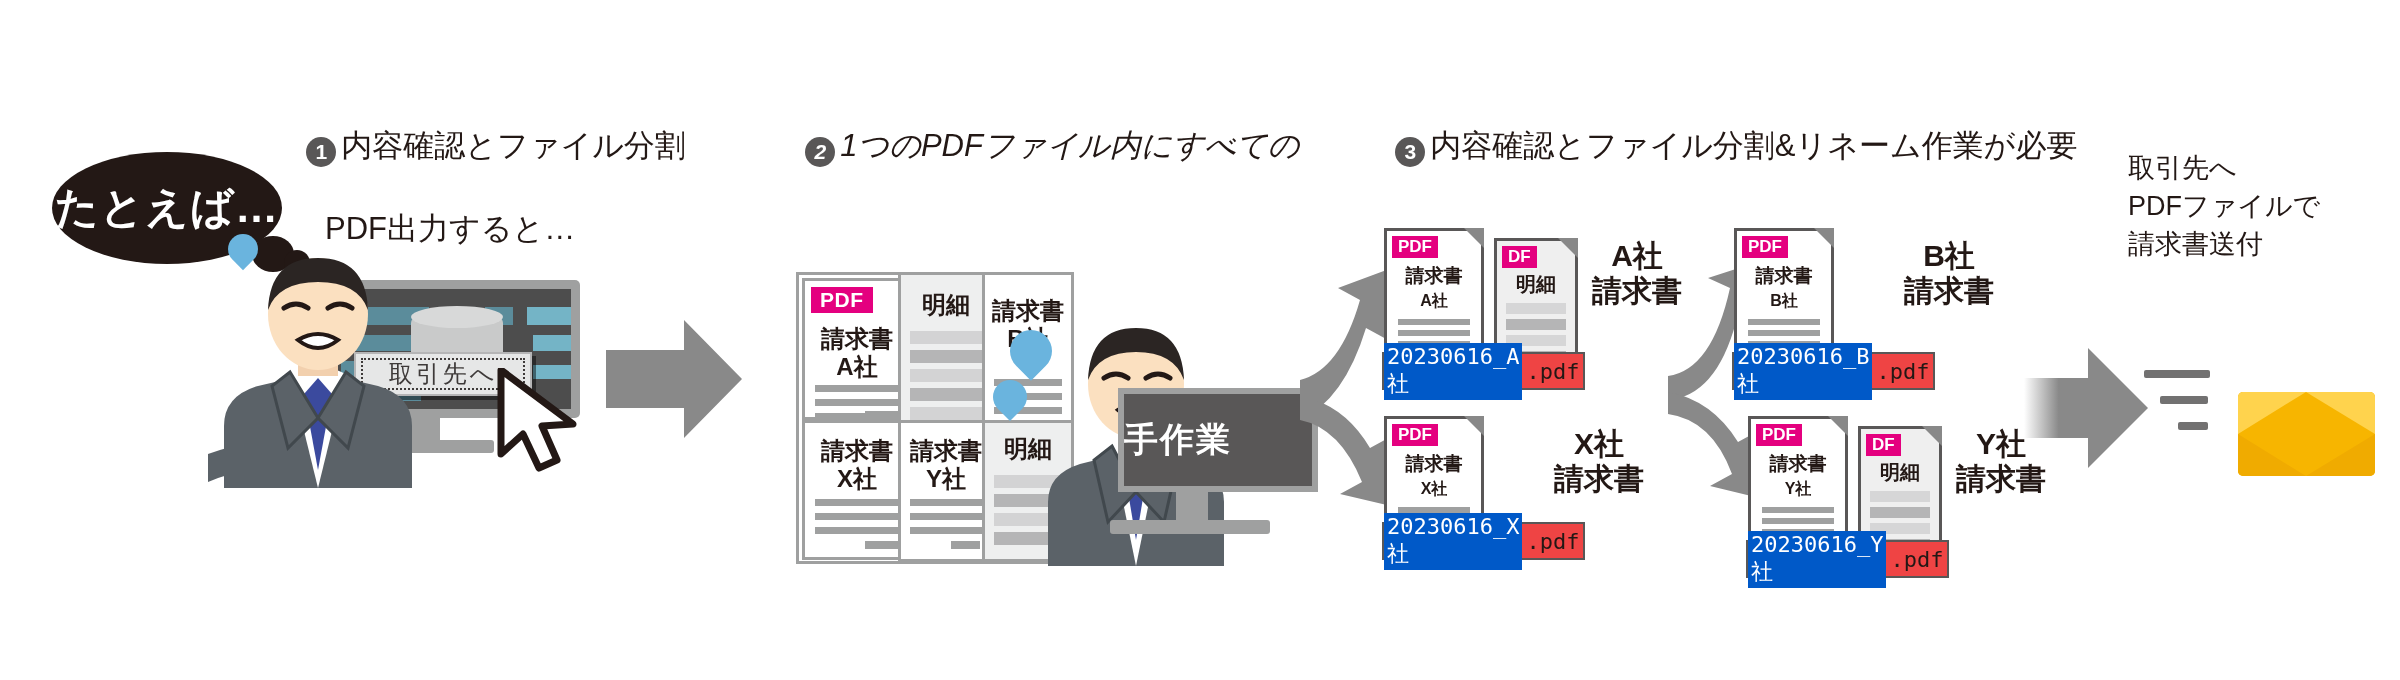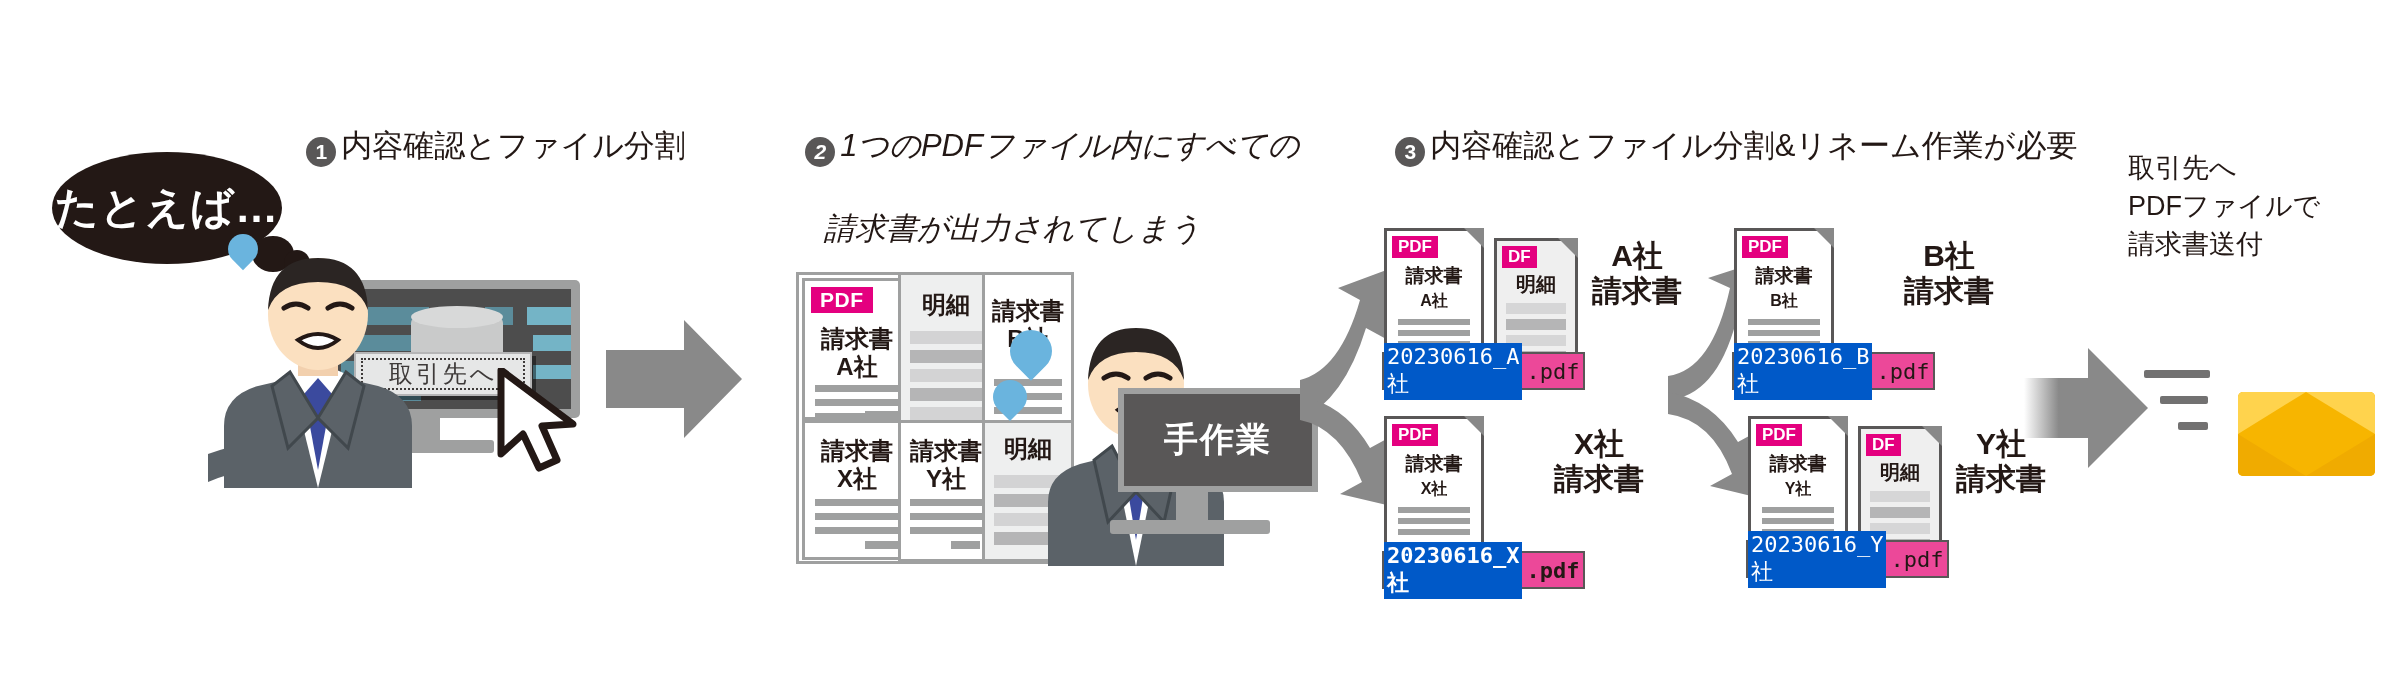--- a/index.html
+++ b/index.html
@@ -62,38 +62,38 @@
   .doc-title{position:absolute;width:100%;text-align:center;font-size:24px;font-weight:700;
       color:#231815;line-height:1.18;}
   .doc-lines{position:absolute;left:10%;right:10%;}
   .doc-lines i{display:block;height:7px;background:#9fa0a0;margin-bottom:7px;}
   .doc-lines.rows i{height:13px;background:#b5b5b6;margin-bottom:6px;}
   .doc-lines.rows i.sp{background:#d3d3d4;}
   .doc-short{position:absolute;height:8px;background:#9fa0a0;}
 
   
   #manual-box{left:1118px;top:388px;width:200px;height:104px;background:#595757;
-      border:6px solid #9fa0a0;box-sizing:border-box;display:flex;align-items:center;justify-content:center;}
+      border:6px solid #9fa0a0;box-sizing:border-box;display:flex;align-items:center;}
   #manual-box span{color:#fff;font-size:34px;font-weight:700;letter-spacing:2px;}
 
   
   .rcard{position:absolute;}
   .rdoc{position:absolute;background:#fff;border:3px solid #595757;box-sizing:border-box;}
   .rdoc .fold{position:absolute;right:-3px;top:-3px;width:0;height:0;
       border-left:20px solid transparent;border-top:20px solid #888;}
   .rtag{position:absolute;left:5px;top:5px;background:#e4007f;color:#fff;font-weight:700;
       font-size:17px;padding:1px 6px;}
   .rtitle{position:absolute;width:100%;text-align:center;font-weight:700;color:#231815;}
   .rlines{position:absolute;left:12%;right:12%;}
   .rlines i{display:block;height:6px;background:#9fa0a0;margin-bottom:5px;}
   .rlines.rows i{height:11px;background:#b5b5b6;margin-bottom:5px;}
   .rlines.rows i.sp{background:#d6d6d7;}
   .rlabel{position:absolute;font-size:30px;font-weight:700;line-height:1.18;color:#231815;
       text-align:center;white-space:pre;}
-  .fname{position:absolute;background:#ec4899;border:2px solid #595757;height:34px;display:flex;
+  .fname{position:absolute;background:#ef4444;border:2px solid #595757;height:34px;display:flex;
       align-items:center;font-family:"DejaVu Sans Mono","Liberation Mono",monospace;font-size:22px;}
   .fname .sel{background:#0059c8;color:#fff;padding:1px 3px;}
   .fname .ext{color:#231815;padding:0 4px;}
 
   
   #mail-label{left:2128px;top:150px;font-size:27px;line-height:1.4;white-space:pre;color:#231815;}
   #envelope{left:2238px;top:392px;width:137px;height:84px;background:#f7b500;border-radius:5px;overflow:hidden;}
   #envelope .flapL{position:absolute;left:0;top:0;width:0;height:0;
       border-top:42px solid #ffd34d;border-right:68px solid transparent;}
   #envelope .flapR{position:absolute;right:0;top:0;width:0;height:0;
@@ -108,25 +108,25 @@
 <body>
 
 <div class="abs" id="thought-bubble">
   <span class="txt">たとえば…</span>
 </div>
 <div class="abs bub-tail1"></div>
 <div class="abs bub-tail2"></div>
 
 <div class="abs heading" id="head1">
   <span class="num-badge">1</span><span>内容確認とファイル分割</span>
+  <span class="l2">PDF出力すると…</span>
 </div>
 
 <div class="abs heading" id="head2">
   <span class="num-badge">2</span><span>1つのPDFファイル内にすべての</span>
-  <span class="l2">請求書が出力されてしまう</span>
 </div>
 
 <div class="abs heading" id="head3">
   <span class="num-badge">3</span><span>内容確認とファイル分割&amp;リネーム作業が必要</span>
 </div>
 
 <div class="abs" id="monitor">
   <div class="screen">
     <div class="scr-bar" style="left:14px;top:18px;width:88px;height:18px;"></div>
     <div class="scr-bar" style="left:116px;top:18px;width:34px;height:18px;"></div>
@@ -347,21 +347,21 @@
     <div class="rtag">PDF</div>
     <div class="rtitle" style="top:32px;font-size:19px;"><span>請求書</span><br><span style="font-size:16px">X社</span></div>
     <div class="rlines" style="top:88px;">
         <i></i>
         <i></i>
         <i></i>
       </div>
   </div>
   <div class="rlabel" style="left:170px;top:10px;">X社
 請求書</div>
-  <div class="fname" style="left:-2px;top:135px;font-weight:bold;">
+  <div class="fname" style="left:-2px;top:106px;">
     <span class="sel">20230616_X社</span>
     <span class="ext">.pdf</span>
   </div>
 </div>
 
 <div class="rcard" style="left:1748px;top:416px;">
   <div class="rdoc" style="left:110px;top:10px;width:84px;height:124px;background:#efefef;">
     <div class="fold"></div>
     <div class="rtag pink2">DF</div>
     <div class="rtitle" style="top:30px;font-size:20px;">明細</div>

